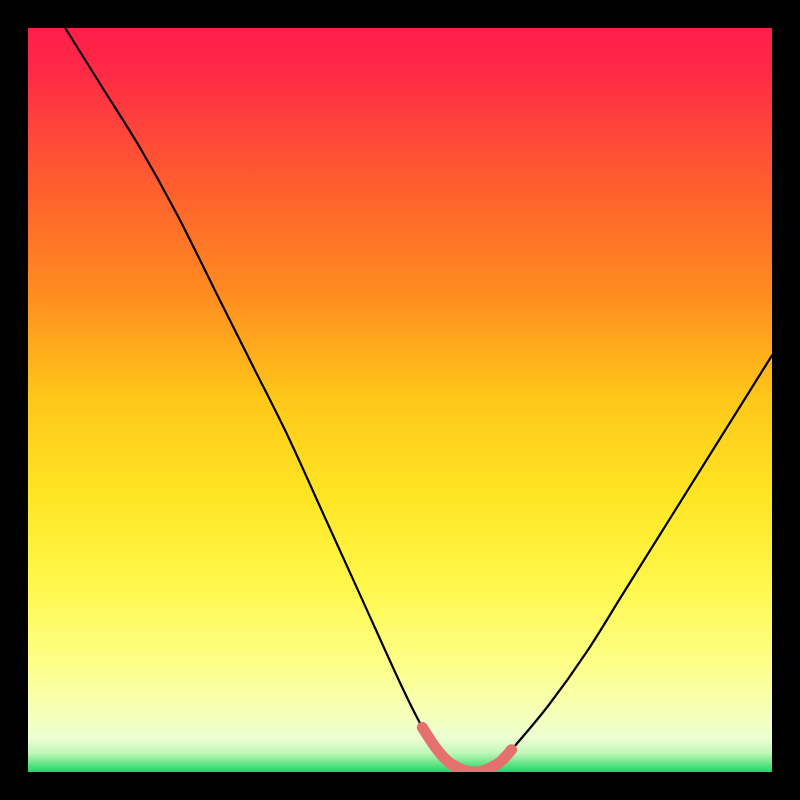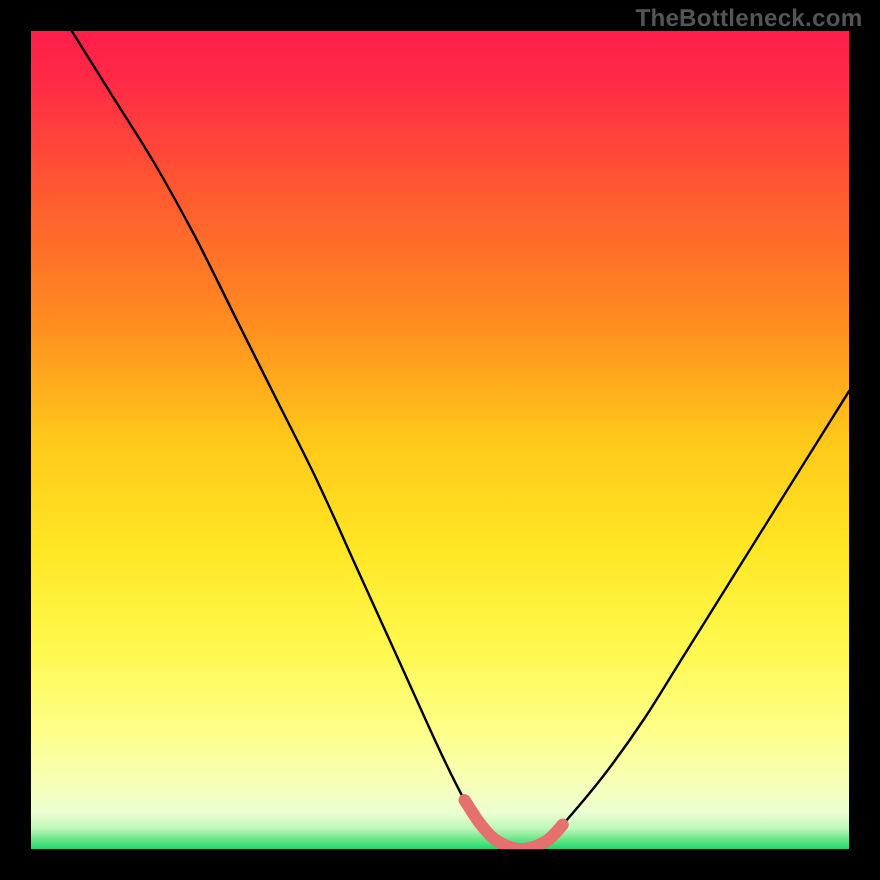--- a/index.html
+++ b/index.html
@@ -39,21 +39,20 @@
   svg {
     display: block;
     width: 744px;
     height: 744px;
   }
 </style>
 </head>
 <body>
 
 <div class="frame">
-  <div class="watermark">TheBottleneck.com</div>
 
   <div class="plot-wrap">
     <svg viewBox="0 0 744 744">
       <defs>
         <linearGradient id="bg-grad" x1="0" y1="0" x2="0" y2="1">
 
         <stop offset="0%" stop-color="#FF1E4A"></stop>
             <stop offset="6%" stop-color="#FF2A46"></stop>
             <stop offset="20%" stop-color="#FF5A30"></stop>
             <stop offset="35%" stop-color="#FF8A20"></stop>

